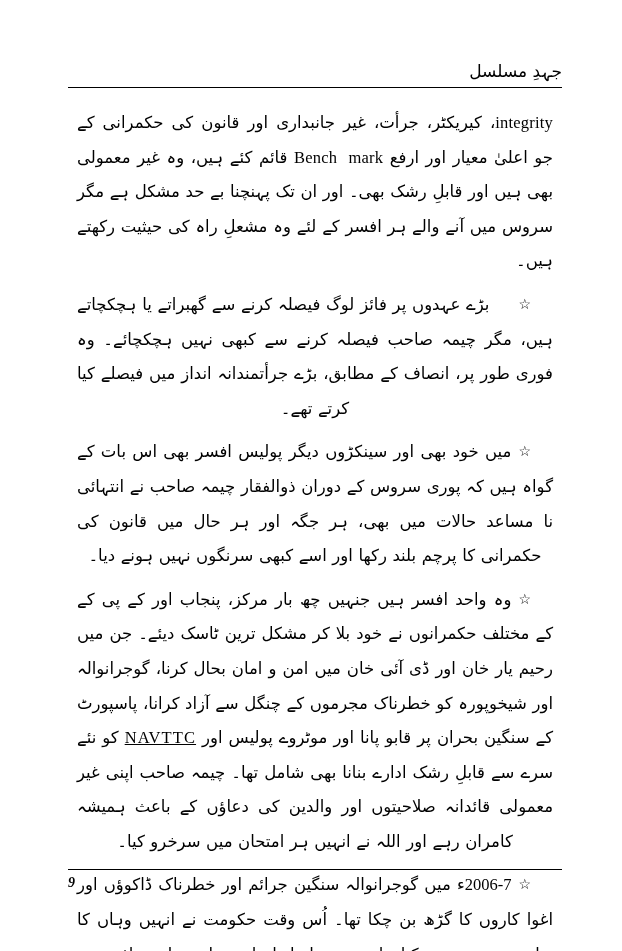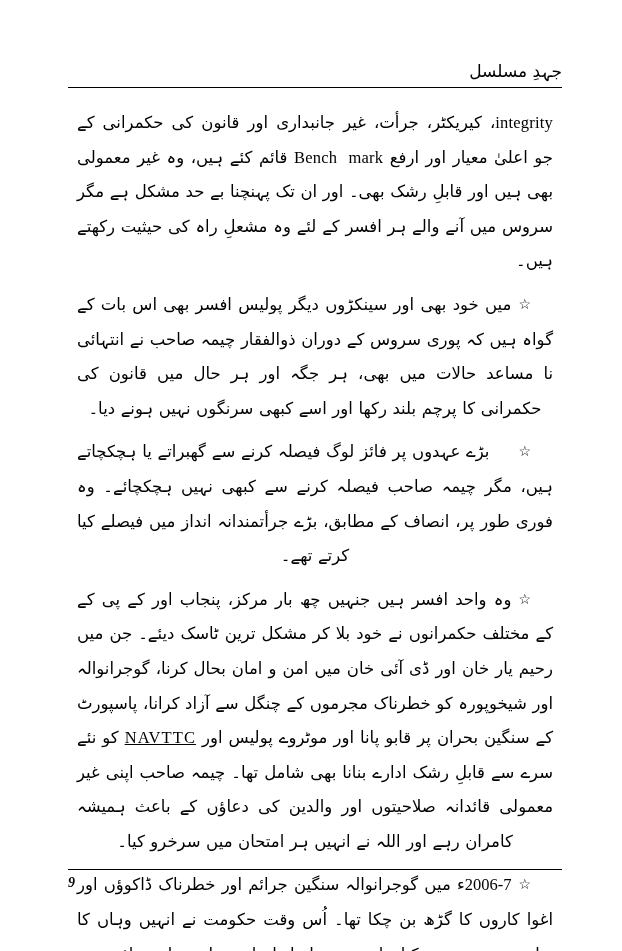--- a/index.html
+++ b/index.html
@@ -137,23 +137,23 @@
 
   <div class="header-zone">
     <div class="header-title">جہدِ مسلسل</div>
     <div class="header-rule"></div>
   </div>
 
   <div class="text-column">
 
     <p class="para first"><span class="latin">integrity</span><span>، کیریکٹر، جرأت، غیر جانبداری اور قانون کی حکمرانی کے جو اعلیٰ معیار اور ارفع</span> <span class="latin">Bench&nbsp; mark</span> <span>قائم کئے ہیں، وہ غیر معمولی بھی ہیں اور قابلِ رشک بھی۔ اور ان تک پہنچنا بے حد مشکل ہے مگر سروس میں آنے والے ہر افسر کے لئے وہ مشعلِ راہ کی حیثیت رکھتے ہیں۔</span></p>
 
+    <p class="para bulleted"><span class="gap-sm"></span><span class="star">☆</span><span class="gap-sm"></span><span>بڑے عہدوں پر فائز لوگ فیصلہ کرنے سے گھبراتے یا ہچکچاتے ہیں، مگر چیمہ صاحب فیصلہ کرنے سے کبھی نہیں ہچکچائے۔ وہ فوری طور پر، انصاف کے مطابق، بڑے جرأتمندانہ انداز میں فیصلے کیا کرتے تھے۔</span></p>
+
     <p class="para bulleted"><span class="gap-sm"></span><span class="star">☆</span><span>میں خود بھی اور سینکڑوں دیگر پولیس افسر بھی اس بات کے گواہ ہیں کہ پوری سروس کے دوران ذوالفقار چیمہ صاحب نے انتہائی نا مساعد حالات میں بھی، ہر جگہ اور ہر حال میں قانون کی حکمرانی کا پرچم بلند رکھا اور اسے کبھی سرنگوں نہیں ہونے دیا۔</span></p>
-
-    <p class="para bulleted"><span class="gap-sm"></span><span class="star">☆</span><span class="gap-sm"></span><span>بڑے عہدوں پر فائز لوگ فیصلہ کرنے سے گھبراتے یا ہچکچاتے ہیں، مگر چیمہ صاحب فیصلہ کرنے سے کبھی نہیں ہچکچائے۔ وہ فوری طور پر، انصاف کے مطابق، بڑے جرأتمندانہ انداز میں فیصلے کیا کرتے تھے۔</span></p>
 
 
     <p class="para bulleted"><span class="gap-sm"></span><span class="star">☆</span><span>وہ واحد افسر ہیں جنہیں چھ بار مرکز، پنجاب اور کے پی کے کے مختلف حکمرانوں نے خود بلا کر مشکل ترین ٹاسک دیئے۔ جن میں رحیم یار خان اور ڈی آئی خان میں امن و امان بحال کرنا، گوجرانوالہ اور شیخوپورہ کو خطرناک مجرموں کے چنگل سے آزاد کرانا، پاسپورٹ کے سنگین بحران پر قابو پانا اور موٹروے پولیس اور</span> <span class="latin caps">NAVTTC</span> <span>کو نئے سرے سے قابلِ رشک ادارے بنانا بھی شامل تھا۔ چیمہ صاحب اپنی غیر معمولی قائدانہ صلاحیتوں اور والدین کی دعاؤں کے باعث ہمیشہ کامران رہے اور اللہ نے انہیں ہر امتحان میں سرخرو کیا۔</span></p>
 
     <p class="para bulleted"><span class="gap-sm"></span><span class="star">☆</span><span class="latin">2006-7</span><span>ء</span> <span>میں گوجرانوالہ سنگین جرائم اور خطرناک ڈاکوؤں اور اغوا کاروں کا گڑھ بن چکا تھا۔ اُس وقت حکومت نے انہیں وہاں کا پولیس چیف مقرر کیا۔ انہوں نے ایماندار اور بہادر پولیس افسروں کی ٹیم تیار کی اور اسے ساتھ لے کر سنگین ترین جرائم کو بیخ و بُن سے اکھاڑ پھینکا اور پورے ڈویژن کو امن کا گہوارہ بنا دیا۔ اس کے کچھ عرصہ بعد جب شیخوپورہ وزیرستان</span></p>
 
   </div>
 
   <div class="footer-zone">
     <div class="footer-rule"></div>

